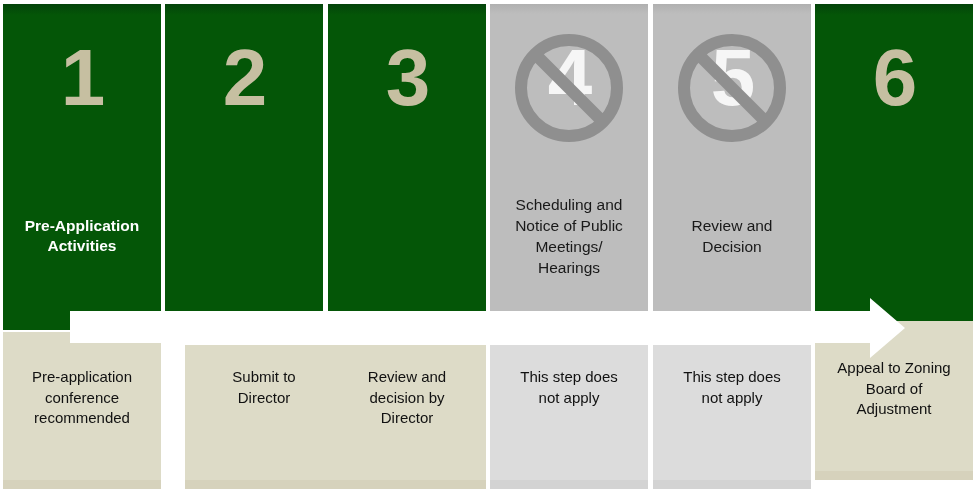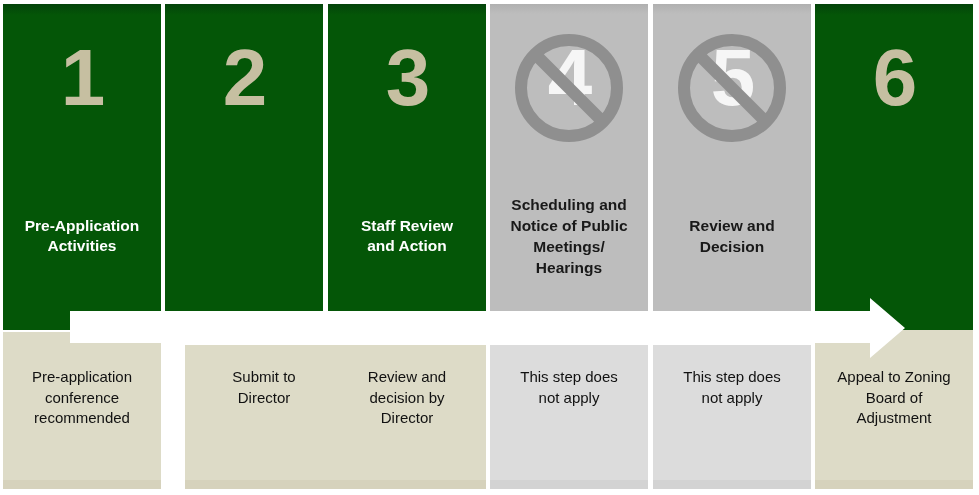--- a/index.html
+++ b/index.html
@@ -21,21 +21,21 @@
   .nosign{
     position:absolute;top:27px;left:50%;transform:translateX(-50%);
     width:114px;height:114px;
   }
   .title{
     position:absolute;top:158px;left:3px;right:3px;height:148px;
     display:flex;align-items:center;justify-content:center;
     text-align:center;white-space:pre-line;
     color:#ffffff;font-weight:bold;font-size:15.5px;line-height:20.5px;
   }
-  .panel.gray .title{color:#191919;font-weight:700;line-height:21px;}
+  .panel.gray .title{color:#191919;font-weight:400;line-height:21px;}
   .box{
     position:absolute;left:0;width:158px;box-sizing:border-box;
     text-align:center;white-space:pre-line;
     font-size:15px;line-height:20.5px;color:#111111;
   }
   .box.tan{background:linear-gradient(180deg,#dddbc7 0,#dddbc7 calc(100% - 9px),#d6d2bc calc(100% - 9px),#d6d2bc 100%);}
   .box.graybx{background:linear-gradient(180deg,#dcdcdc 0,#dcdcdc calc(100% - 9px),#d3d3d3 calc(100% - 9px),#d3d3d3 100%);}
   .arrow-overlay{position:absolute;left:0;top:0;width:979px;height:495px;pointer-events:none;}
 </style>
 </head>
@@ -58,22 +58,20 @@
     <div class="panel green">
       <div class="num">2</div>
     </div>
     <div class="box tan" style="top:345px;height:144px;padding-top:22px;margin-left:20px;">Submit to
 Director</div>
   </div>
 
   <div class="col" style="left:328px;">
     <div class="panel green">
       <div class="num">3</div>
-      <div class="title">Staff Review
-and Action</div>
     </div>
     <div class="box tan" style="top:345px;height:144px;padding-top:22px;">Review and
 decision by
 Director</div>
   </div>
 
   <div class="col" style="left:490px;">
     <div class="panel gray">
       <div class="num white">4</div>
       <svg class="nosign" viewBox="0 0 114 114">
@@ -100,21 +98,21 @@
 Decision</div>
     </div>
     <div class="box graybx" style="top:345px;height:144px;padding-top:22px;">This step does
 not apply</div>
   </div>
 
   <div class="col" style="left:815px;">
     <div class="panel green">
       <div class="num">6</div>
     </div>
-    <div class="box tan" style="top:330px;height:159px;padding-top:37px;">Appeal to Zoning
+    <div class="box tan" style="top:321px;height:159px;padding-top:37px;">Appeal to Zoning
 Board of
 Adjustment</div>
   </div>
 
   <svg class="arrow-overlay" viewBox="0 0 979 495">
     <polygon points="70,311 870,311 870,298 905,328 870,358 870,343 70,343" fill="#ffffff"></polygon>
   </svg>
 
 </div>
 

